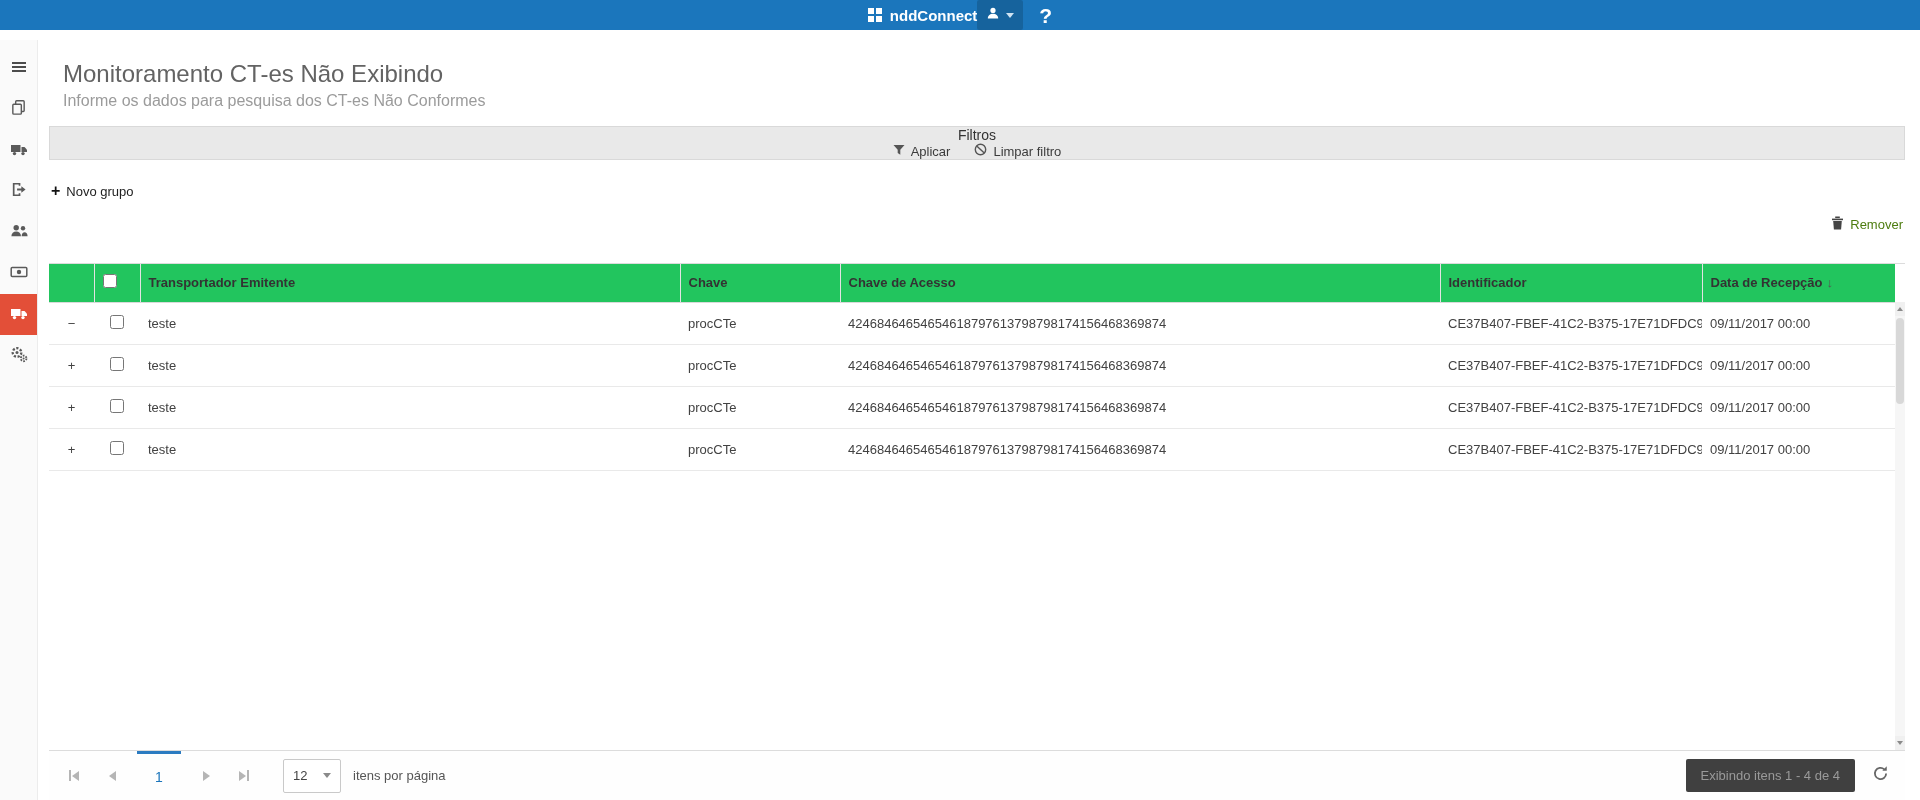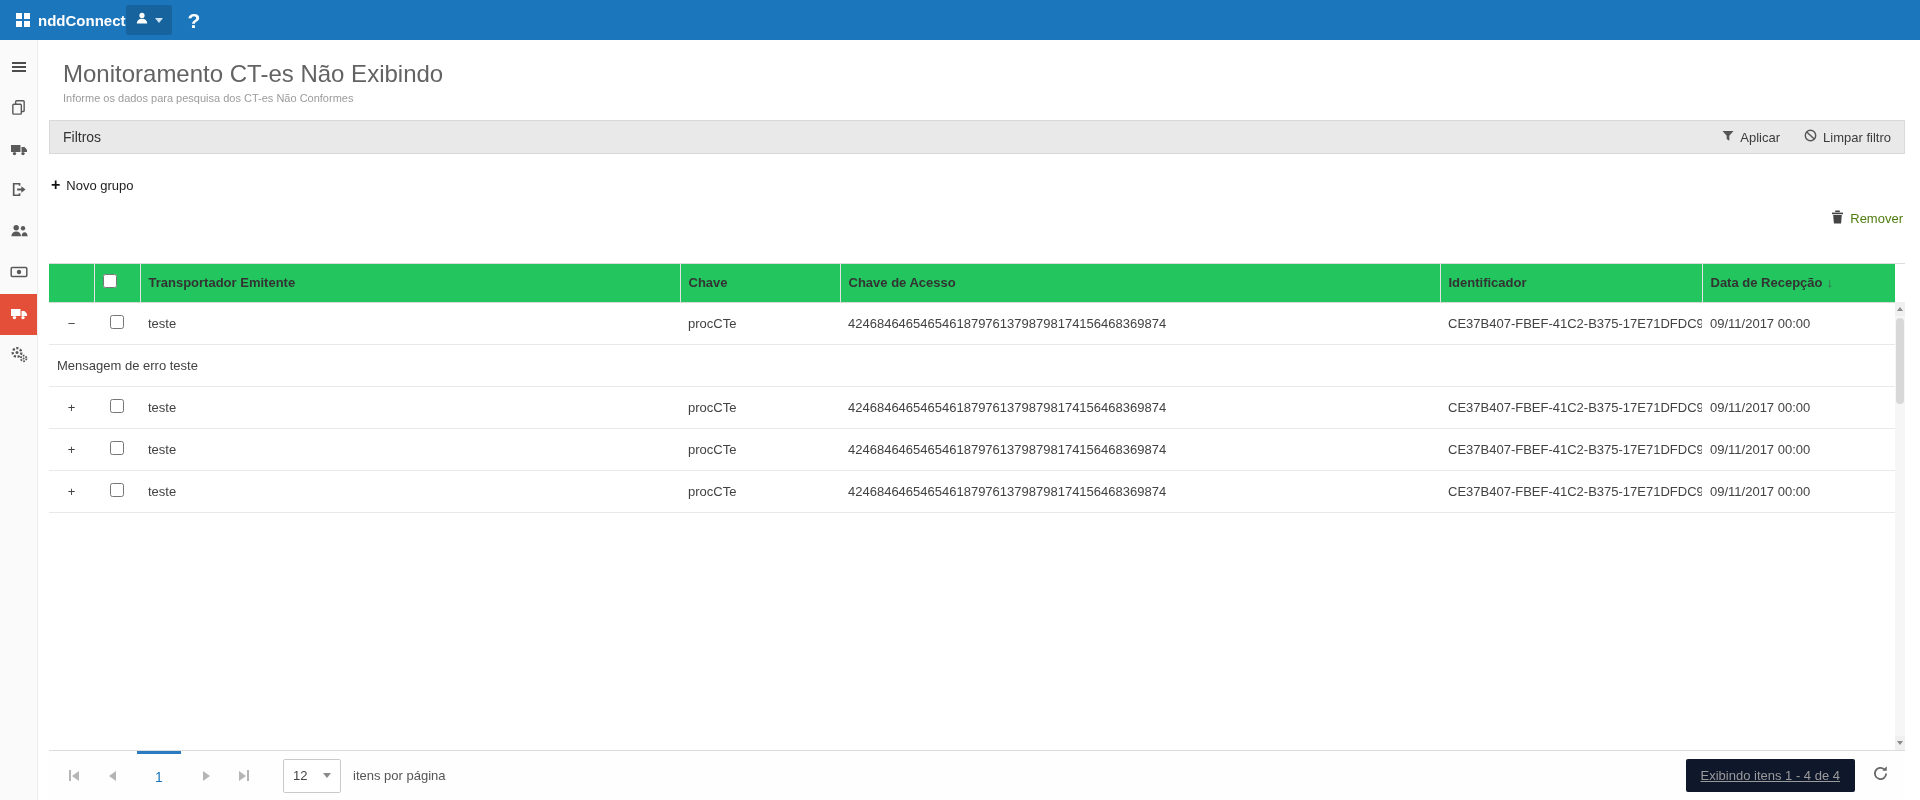--- a/index.html
+++ b/index.html
@@ -5,22 +5,22 @@
   * { box-sizing: border-box; }
   html,body { margin:0; padding:0; }
   body {
     width:1920px; height:800px; overflow:hidden; position:relative;
     font-family:"Liberation Sans", sans-serif; background:#fff; color:#333;
   }
   a { text-decoration:none; color:inherit; cursor:pointer; }
 
   
   .topbar {
-    height:40px; background:#1b76bc; display:flex; align-items:center;
-    justify-content:flex-start; padding:0 16px;
+    height:30px; background:#1b76bc; display:flex; align-items:center;
+    justify-content:center; padding:0 16px;
   }
   .brand { display:flex; align-items:center; gap:8px; color:#fff; font-weight:bold; font-size:15px; }
   .logo-grid { display:grid; grid-template-columns:6px 6px; grid-template-rows:6px 6px; gap:2px; }
   .logo-grid i { background:#fff; display:block; }
   .topbar-right { display:flex; align-items:center; gap:16px; }
   .user-btn {
     display:flex; align-items:center; gap:6px; background:rgba(0,0,0,0.16);
     padding:6px 9px; border-radius:2px; cursor:pointer;
   }
   .caret-down { width:0; height:0; border-left:4px solid transparent; border-right:4px solid transparent; border-top:5px solid #cfe3f2; }
@@ -32,26 +32,26 @@
     background:#fafafa; border-right:1px solid #ececec; padding-top:8px;
   }
   .side-item { width:37px; height:41px; display:flex; align-items:center; justify-content:center; cursor:pointer; }
   .side-item.active { background:#e34f38; }
 
   
   .main { position:absolute; top:40px; left:38px; right:0; bottom:0; padding:0 15px 0 11px; }
 
   .page-head { padding:12px 0 0 14px; }
   .page-title { margin:8px 0 4px 0; font-size:24px; font-weight:400; color:#636363; }
-  .page-subtitle { margin:0; font-size:11px; color:#9b9b9b; }
+  .page-subtitle { margin:0; font-size:16px; color:#9b9b9b; }
 
   .filterbar {
     margin-top:16px; height:34px; background:#e9e9e9; border:1px solid #d9d9d9;
     display:flex; align-items:center; justify-content:space-between; padding:0 13px;
-    font-size:14px; color:#333;
+    font-size:14px; color:#333;flex-direction:column;
   }
   .filter-actions { display:flex; align-items:center; gap:24px; font-size:13px; color:#3b3b3b; }
   .filter-actions a { display:flex; align-items:center; gap:6px; }
 
   .novo-row { padding:22px 0 0 2px; }
   .novo-btn { display:inline-flex; align-items:center; gap:6px; font-size:13px; color:#222; }
   .plus-glyph { font-size:16px; font-weight:bold; color:#111; line-height:1; }
 
   .remover-row { display:flex; justify-content:flex-end; padding:16px 2px 0 0; }
   .remove-btn { display:flex; align-items:center; gap:6px; font-size:13px; color:#4d7c0f; }
@@ -97,21 +97,21 @@
     color:#1b75bb; font-size:14px; border-top:3px solid #2b7bc1; cursor:pointer;
   }
   .page-size {
     width:58px; height:34px; border:1px solid #c9c9c9; border-radius:2px; background:#fff;
     display:flex; align-items:center; justify-content:space-between; padding:13px 9px;
     font-size:13px; color:#444; cursor:pointer; margin-left:14px;
   }
   .chev-dn { width:0; height:0; border-left:4px solid transparent; border-right:4px solid transparent; border-top:5px solid #8a8a8a; }
   .pp-label { font-size:13px; color:#555; }
   .pg-spacer { flex:1; }
-  .pg-info { font-size:13px; color:#9a9a9a; background:#0f172a; padding:9px 15px; border-radius:2px;text-decoration:underline; }
+  .pg-info { font-size:13px; color:#9a9a9a; background:#404040; padding:9px 15px; border-radius:2px; }
   .refresh-btn { display:flex; align-items:center; justify-content:center; width:26px; height:26px; cursor:pointer; }
 </style>
 </head>
 <body>
 
 <div class="topbar">
   <div class="brand">
     <span class="logo-grid">
         <i></i>
         <i></i>
@@ -289,23 +289,20 @@
       <tbody>
         <tr class="data-row">
           <td class="expand-cell">−</td>
           <td class="check-cell"><input type="checkbox" style=""></td>
           <td>teste</td>
           <td>procCTe</td>
           <td>42468464654654618797613798798174156468369874</td>
           <td>CE37B407-FBEF-41C2-B375-17E71DFDC92F</td>
           <td>09/11/2017 00:00</td>
         </tr>
-        <tr class="detail-row">
-          <td colspan="7">Mensagem de erro teste</td>
-        </tr>
         <tr class="data-row">
           <td class="expand-cell">+</td>
           <td class="check-cell"><input type="checkbox" style=""></td>
           <td>teste</td>
           <td>procCTe</td>
           <td>42468464654654618797613798798174156468369874</td>
           <td>CE37B407-FBEF-41C2-B375-17E71DFDC92F</td>
           <td>09/11/2017 00:00</td>
         </tr>
         <tr class="data-row">

